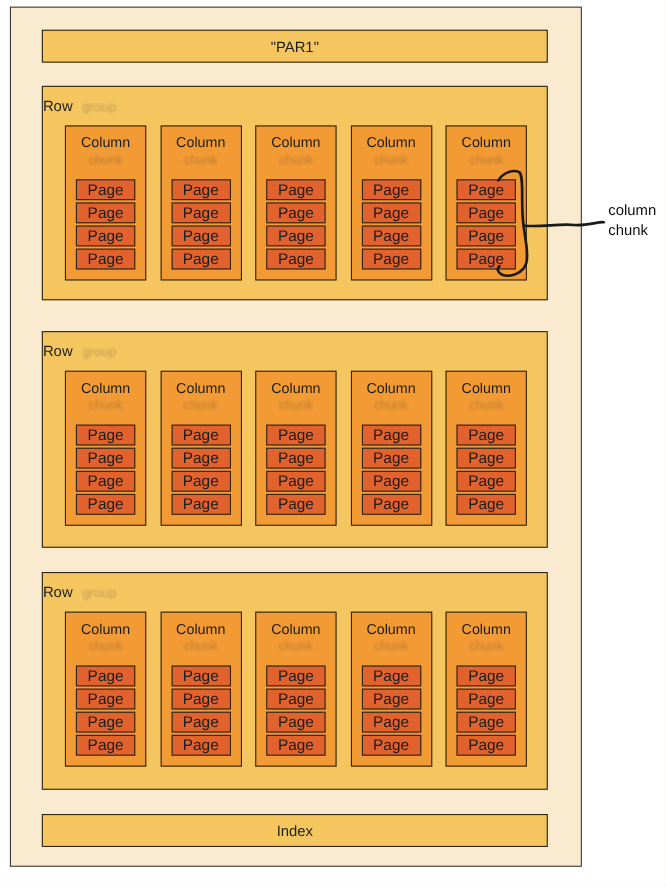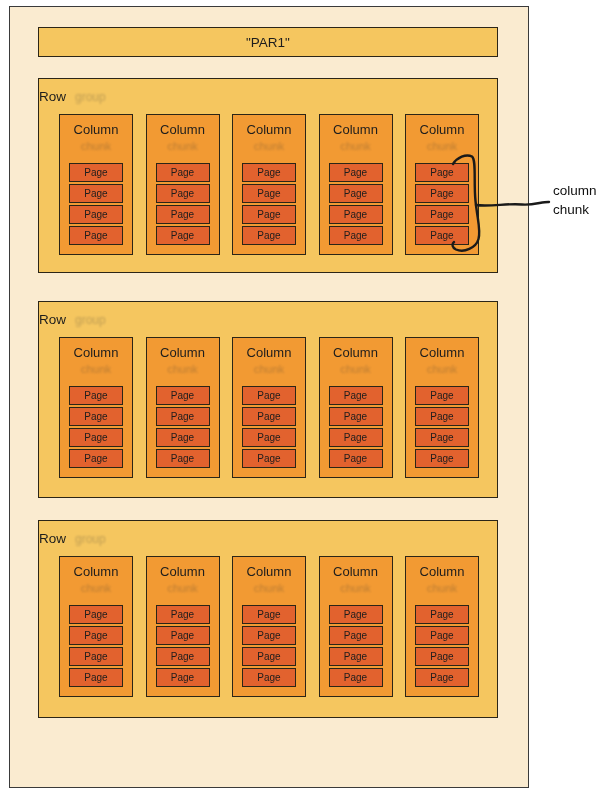--- a/index.html
+++ b/index.html
@@ -50,21 +50,21 @@
   .erased{opacity:.28;filter:blur(1.2px);color:#333;}
   .col-erased{position:absolute;top:25px;width:100%;text-align:center;font-size:11.5px;}
   .rg-erased{font-size:12px;}
   .pages{
     position:absolute;top:48px;left:9px;right:9px;
     display:flex;flex-direction:column;gap:2.5px;
   }
   .page{
     height:18.5px;background:var(--page-bg);border:1.2px solid var(--border);
     box-sizing:border-box;display:flex;align-items:center;justify-content:center;
-    font-size:10px;
+    font-size:14px;
   }
   .annot-svg{position:absolute;left:0;top:0;width:605px;height:806px;pointer-events:none;}
   .annot-svg path{fill:none;stroke:var(--hand);stroke-width:2.4;stroke-linecap:round;}
   .annot-text{
     position:absolute;left:553px;top:181px;
     font-size:13.5px;line-height:19px;color:#101010;
   }
 </style>
 </head>
 <body>
@@ -246,20 +246,23 @@
                 <div class="page">Page</div>
                 <div class="page">Page</div>
                 <div class="page">Page</div>
                 <div class="page">Page</div>
               </div>
             </div>
           </div>
         </div>
       </div>
 
+    <div class="bar footer">
+      <span>Index</span>
+    </div>
   </div>
 
   <svg class="annot-svg" viewBox="0 0 605 806">
     <path d="M453,164 C457,157.5 466,153.5 472,156.5 C476.5,160 473.5,182 475.5,201 C477.5,220 481,230 478.5,239 C476,248 464,253 456,249.5 C452,247.5 451.5,244 454,242"></path>
     <path d="M476,205 C490,207 508,203 522,204.5 C533,205.5 543,201.5 549,202"></path>
   </svg>
 
   <div class="annot-text">
     <div>column</div>
     <div>chunk</div>

